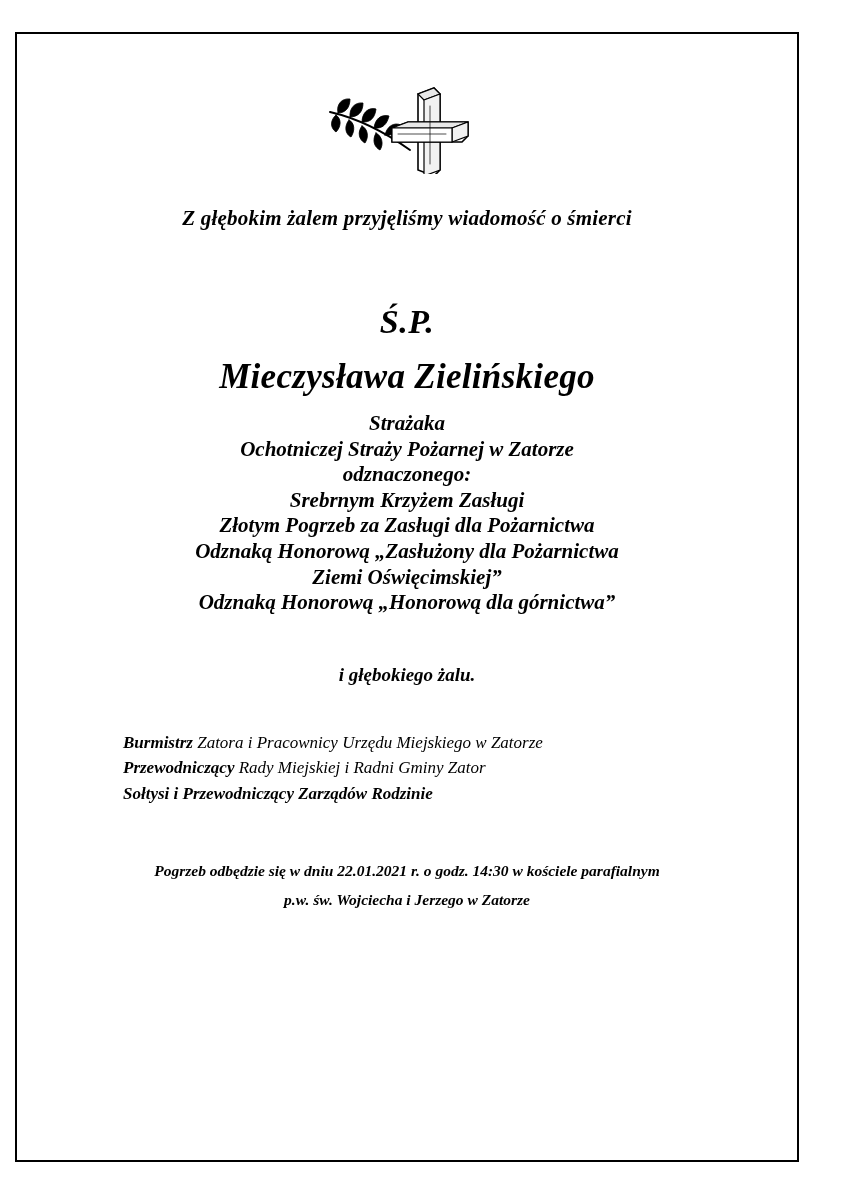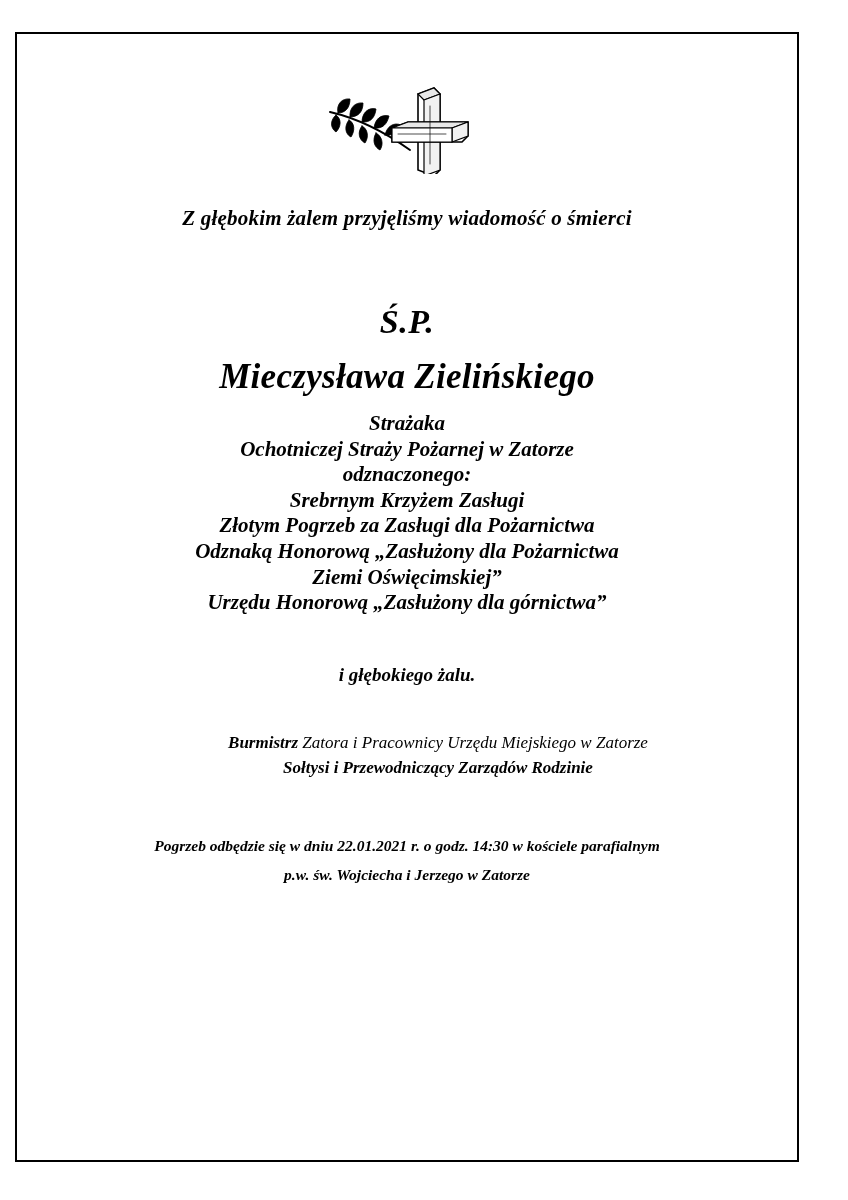--- a/index.html
+++ b/index.html
@@ -101,21 +101,21 @@
   }
   .condolence .line {
     font-style: italic;
     font-weight: bold;
     font-size: 19px;
     line-height: 1.35;
   }
 
   .signatures {
     margin-top: 42px;
-    text-align: center;
+    text-align: left;
     padding-left: 62px;
   }
   .signatures .line {
     font-style: italic;
     font-size: 17px;
     line-height: 1.5;
   }
   .signatures .line b {
     font-weight: bold;
   }
@@ -176,32 +176,35 @@
       <p class="name">Mieczysława Zielińskiego</p>
 
       <div class="roles">
         <div class="line">Strażaka</div>
         <div class="line">Ochotniczej Straży Pożarnej w Zatorze</div>
         <div class="line">odznaczonego:</div>
         <div class="line">Srebrnym Krzyżem Zasługi</div>
         <div class="line">Złotym Pogrzeb za Zasługi dla Pożarnictwa</div>
         <div class="line">Odznaką Honorową „Zasłużony dla Pożarnictwa</div>
         <div class="line">Ziemi Oświęcimskiej”</div>
-        <div class="line">Urzędu Honorową „Zasłużony dla górnictwa”</div>
+        <div class="line">Odznaką Honorową „Honorową dla górnictwa”</div>
       </div>
 
       <div class="condolence">
         <div class="line">i głębokiego żalu.</div>
       </div>
 
       <div class="signatures">
         <div class="line">
           <b>Burmistrz</b><span> Zatora i Pracownicy Urzędu Miejskiego w Zatorze</span>
         </div>
         <div class="line">
+          <b>Przewodniczący</b><span> Rady Miejskiej i Radni Gminy Zator</span>
+        </div>
+        <div class="line">
           <b>Sołtysi i Przewodniczący Zarządów Rodzinie</b><span></span>
         </div>
       </div>
 
       <div class="funeral">
         <div class="line">Pogrzeb odbędzie się w dniu 22.01.2021 r. o godz. 14:30 w kościele parafialnym</div>
         <div class="line">p.w. św. Wojciecha i Jerzego w Zatorze</div>
       </div>
 
     </div>

